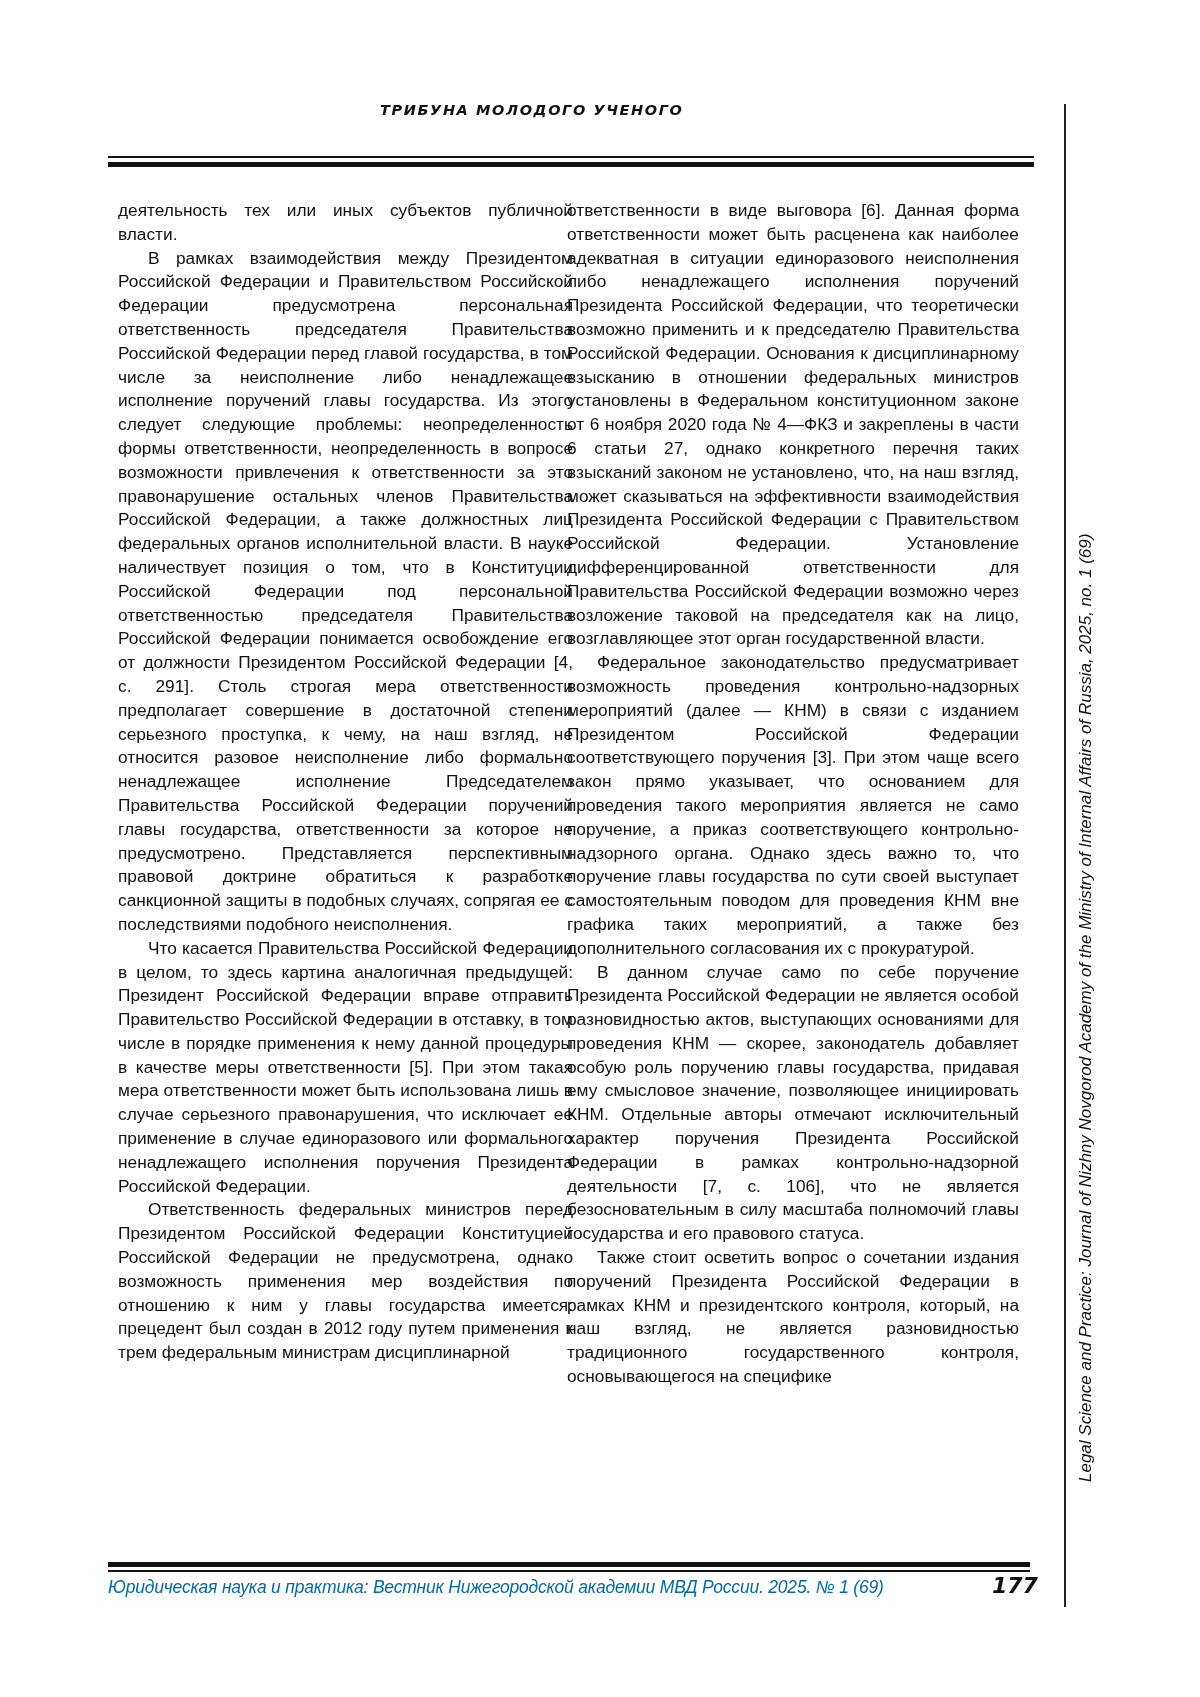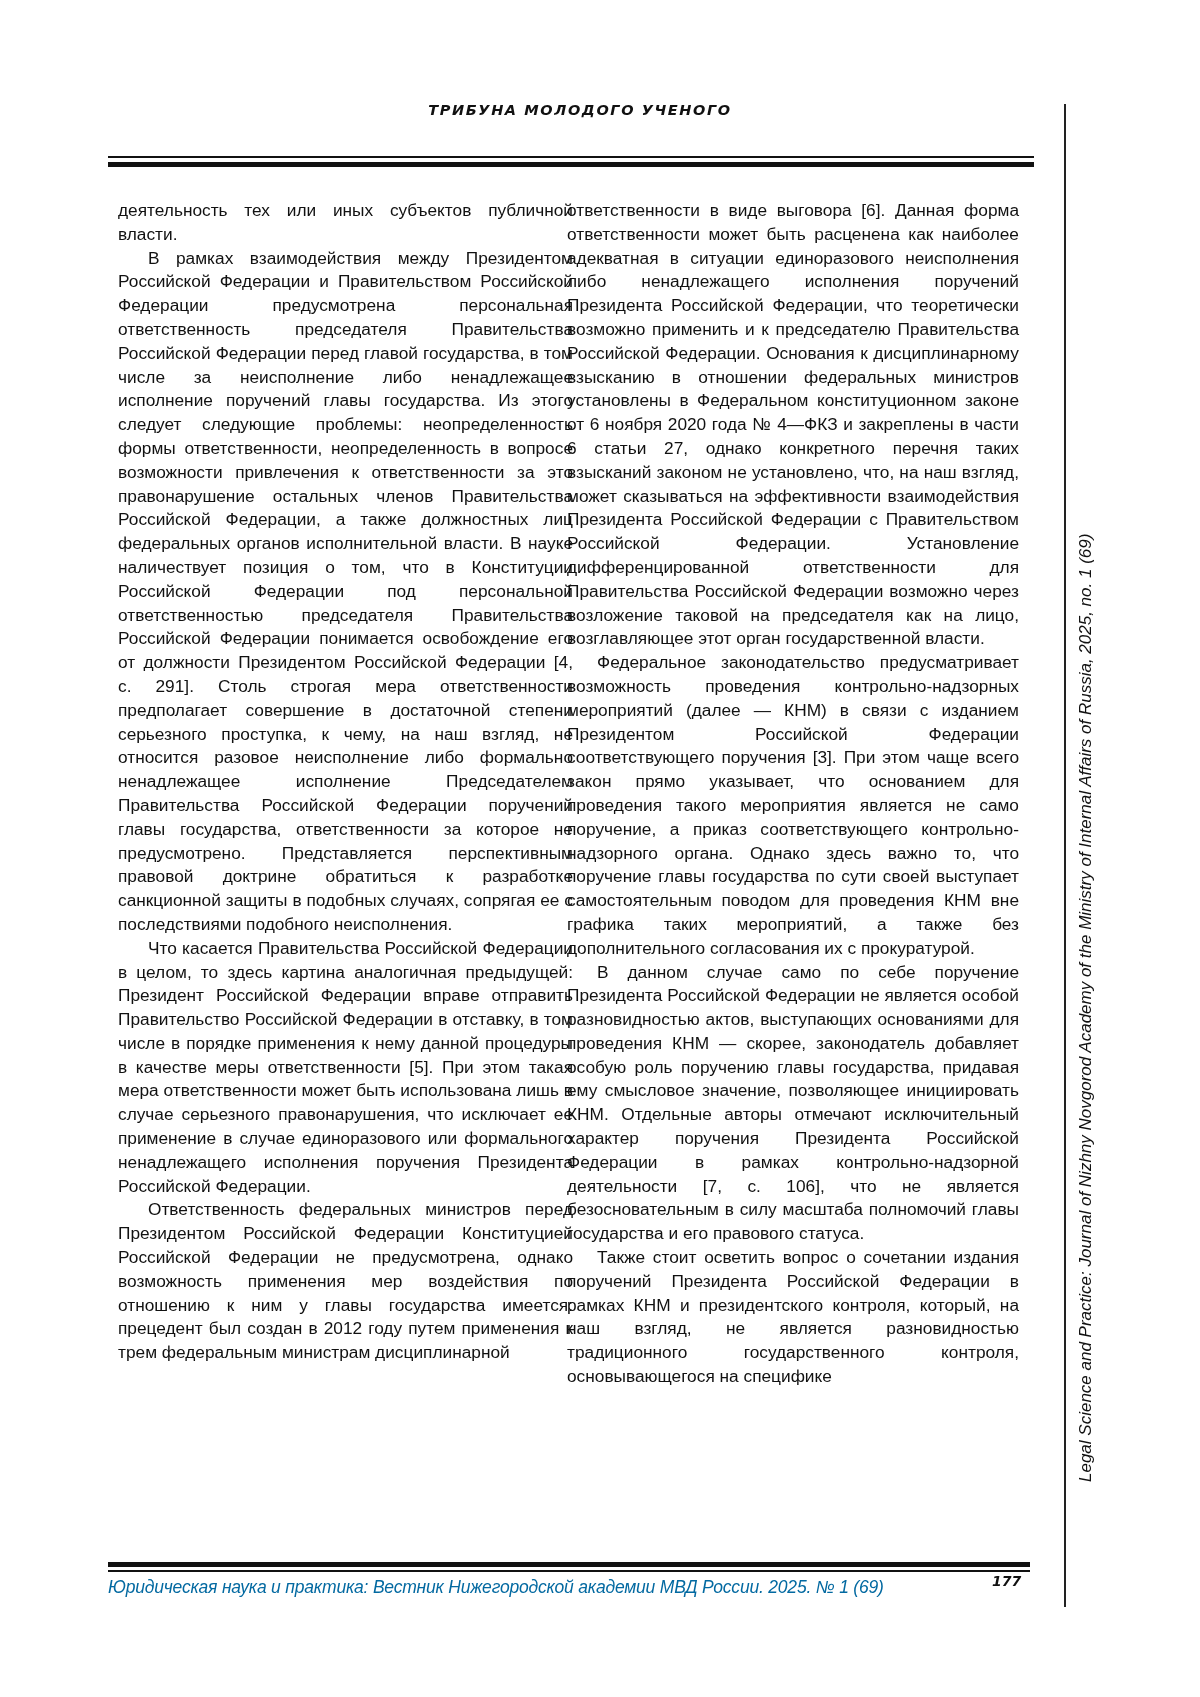--- a/index.html
+++ b/index.html
@@ -1,19 +1,19 @@
 <!DOCTYPE html>
 <html><head>
 <meta charset="utf-8">
 <style>
   html, body { margin: 0; padding: 0; background: #ffffff; }
   body { width: 1200px; height: 1697px; position: relative; overflow: hidden; color: #111; }
   .header-title {
     position: absolute; left: 380px; width: 400px; top: 100px;
-    text-align: center; font-family: "DejaVu Sans", sans-serif;
+    text-align: left; font-family: "DejaVu Sans", sans-serif;
     font-weight: bold; font-style: italic; font-size: 14.5px; line-height: 21px;
     letter-spacing: 1.6px; color: #111; text-transform: uppercase;
   }
   .rule { position: absolute; background: #111; }
   .vrule { position: absolute; left: 1064px; top: 104px; width: 2px; height: 1503px; background: #222; }
   .vertical-text {
     position: absolute; left: 1076px; top: 1482px;
     transform-origin: 0 0; transform: rotate(-90deg);
     font-family: "Liberation Sans", sans-serif; font-style: italic; font-size: 17px;
     white-space: nowrap; color: #111;
@@ -27,21 +27,21 @@
   .col.right { left: 567px; width: 452px; }
   .col p { margin: 0; }
   .col p.indent { text-indent: 30px; }
   .footer-text {
     position: absolute; left: 108px; top: 1577px;
     font-family: "Liberation Sans", sans-serif; font-style: italic; font-size: 17.5px;
     color: #0369a1; letter-spacing: -0.2px;
   }
   .page-number {
     position: absolute; left: 992px; top: 1573px;
-    font-family: "DejaVu Sans", sans-serif; font-weight: bold; font-style: italic; font-size: 14px;
+    font-family: "DejaVu Sans", sans-serif; font-weight: bold; font-style: italic; font-size: 22px;
     color: #111;
   }
 </style>
 </head>
 <body>
 
 <div class="header-title">
   <div>Трибуна молодого ученого</div>
 </div>
 

